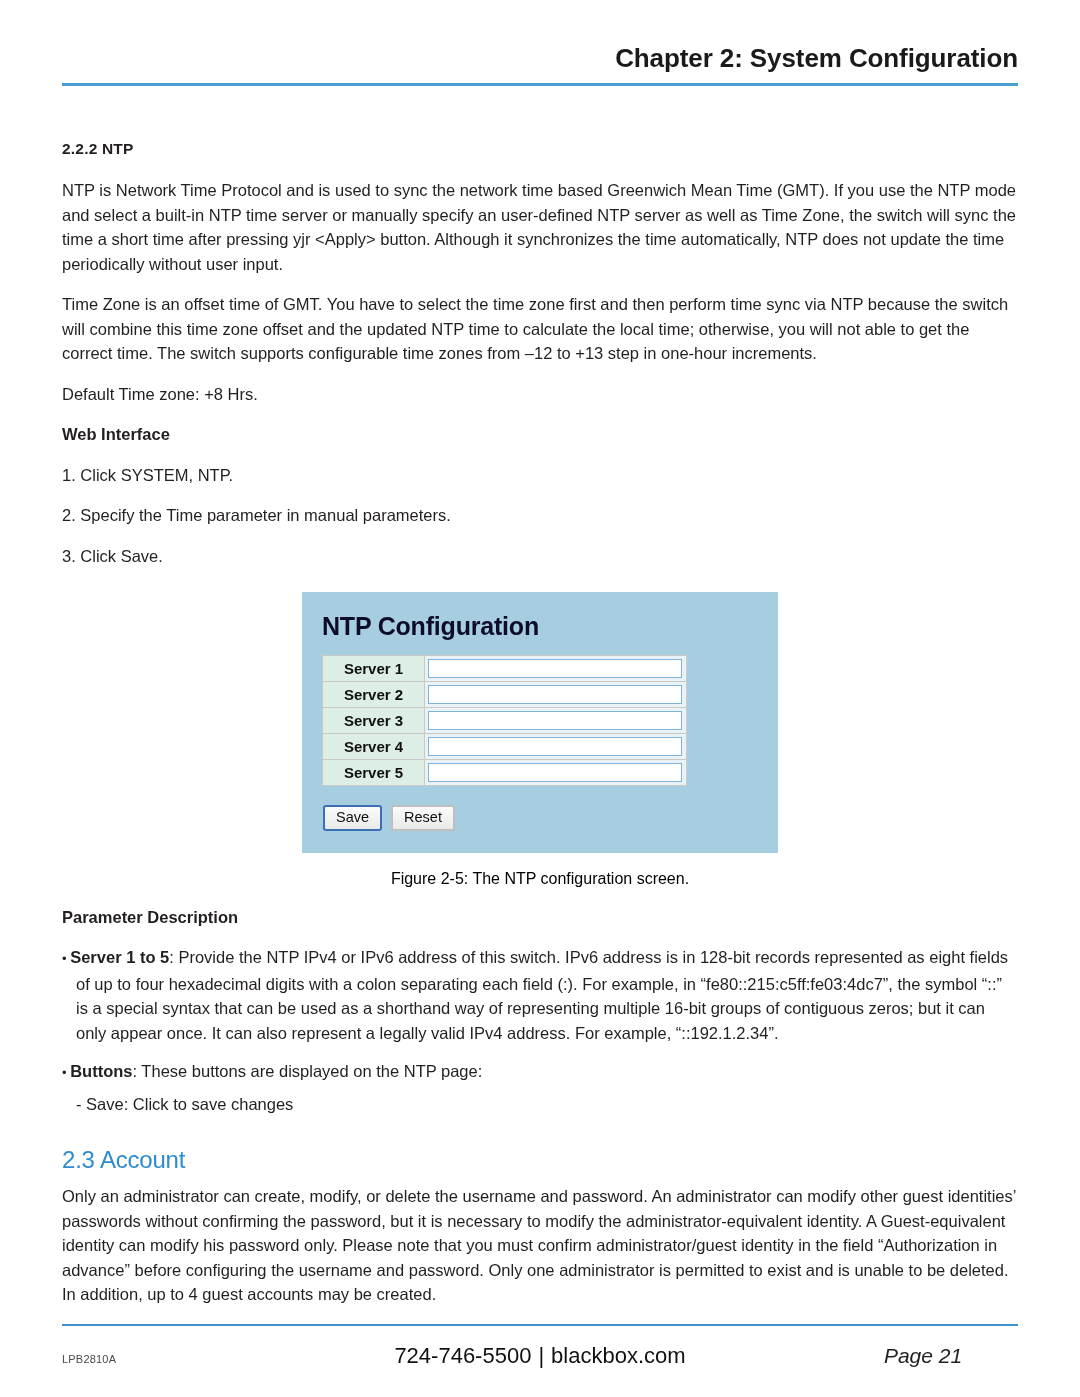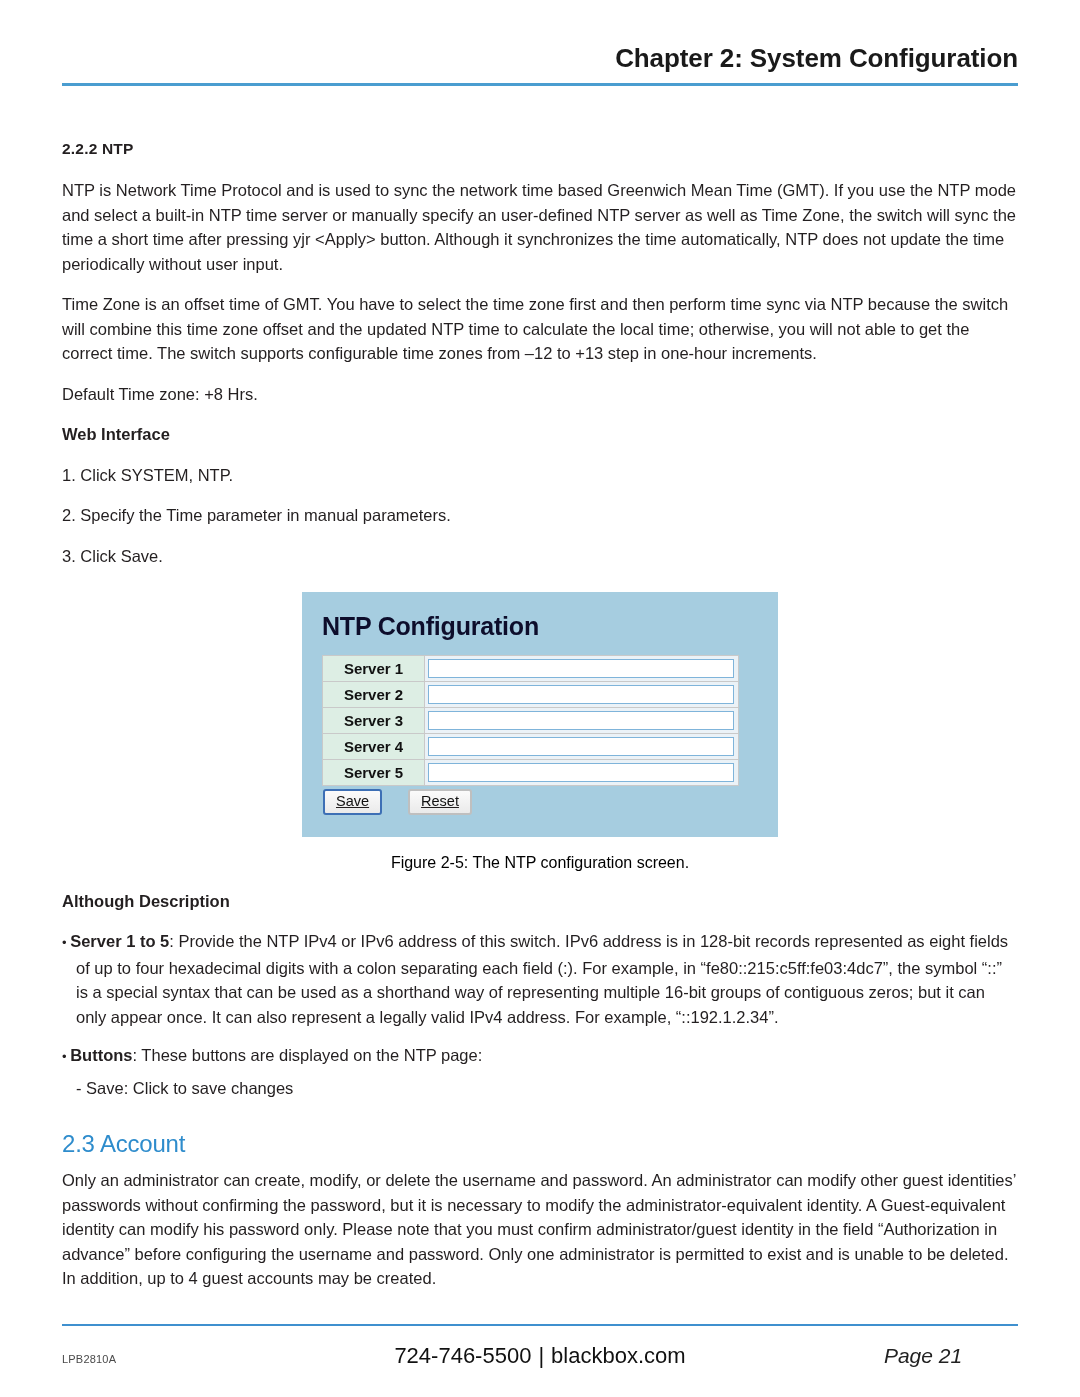--- a/index.html
+++ b/index.html
@@ -94,21 +94,21 @@
   .ntp-title {
     font-family: "Liberation Sans", sans-serif;
     font-size: 25px;
     font-weight: bold;
     color: #0d0d2b;
     margin: 4px 0 14px 2px;
     letter-spacing: -0.2px;
   }
   .ntp-table {
     border-collapse: collapse;
-    width: 417px;
+    width: 365px;
     background: #fca5a5;
     border: 1px solid #b9b9b9;
     margin-left: 2px;
   }
   .ntp-table tr { height: 26px; }
   .ntp-table td {
     padding: 0;
     border: 1px solid #c9c9c9;
   }
   td.lbl-cell {
@@ -132,25 +132,24 @@
     background: #ffffff;
     border: 1px solid #7fb4da;
     border-radius: 0;
     outline: none;
     font-family: "Liberation Sans", sans-serif;
     font-size: 12px;
     padding: 0 3px;
     color: #000;
   }
   .ntp-buttons {
-    margin-top: 3px;
+    margin-top: 19px;
     margin-left: 3px;
     display: flex;
-    gap: 26px;
-    text-decoration: underline;
+    gap: 9px;
   }
   .btn {
     font-family: "Liberation Sans", sans-serif;
     font-size: 14.5px;
     color: #111;
     background: #f1f1f1;
     padding: 2px 11px 3px 11px;
     border-radius: 3px;
     cursor: pointer;
     line-height: 1.15;
@@ -305,21 +304,21 @@
 
         <div class="ntp-buttons">
           <div class="btn btn-save">Save</div>
           <div class="btn btn-reset">Reset</div>
         </div>
       </div>
 
       <div class="fig-caption">Figure 2-5: The NTP configuration screen.</div>
     </div>
 
-    <div class="subhead" style="margin-top:14px;">Although Description</div>
+    <div class="subhead" style="margin-top:14px;">Parameter Description</div>
 
     <p class="bullet"><span class="dot">•&nbsp;</span><b>Server 1 to 5</b><span>: Provide the NTP IPv4 or IPv6 address of this switch. IPv6 address is in 128-bit records represented as eight fields of up to four hexadecimal digits with a colon separating each field (:). For example, in “fe80::215:c5ff:fe03:4dc7”, the symbol “::” is a special syntax that can be used as a shorthand way of representing multiple 16-bit groups of contiguous zeros; but it can only appear once. It can also represent a legally valid IPv4 address. For example, “::192.1.2.34”.</span></p>
 
     <p class="bullet" style="margin-top:14px;"><span class="dot">•&nbsp;</span><b>Buttons</b><span>: These buttons are displayed on the NTP page:</span></p>
 
     <div class="sub-item">- Save: Click to save changes</div>
 
     <div class="section-heading">2.3 Account</div>
     <p class="body-text">Only an administrator can create, modify, or delete the username and password. An administrator can modify other guest identities’ passwords without confirming the password, but it is necessary to modify the administrator-equivalent identity. A Guest-equivalent identity can modify his password only. Please note that you must confirm administrator/guest identity in the field “Authorization in advance” before configuring the username and password. Only one administrator is permitted to exist and is unable to be deleted. In addition, up to 4 guest accounts may be created.</p>
 

